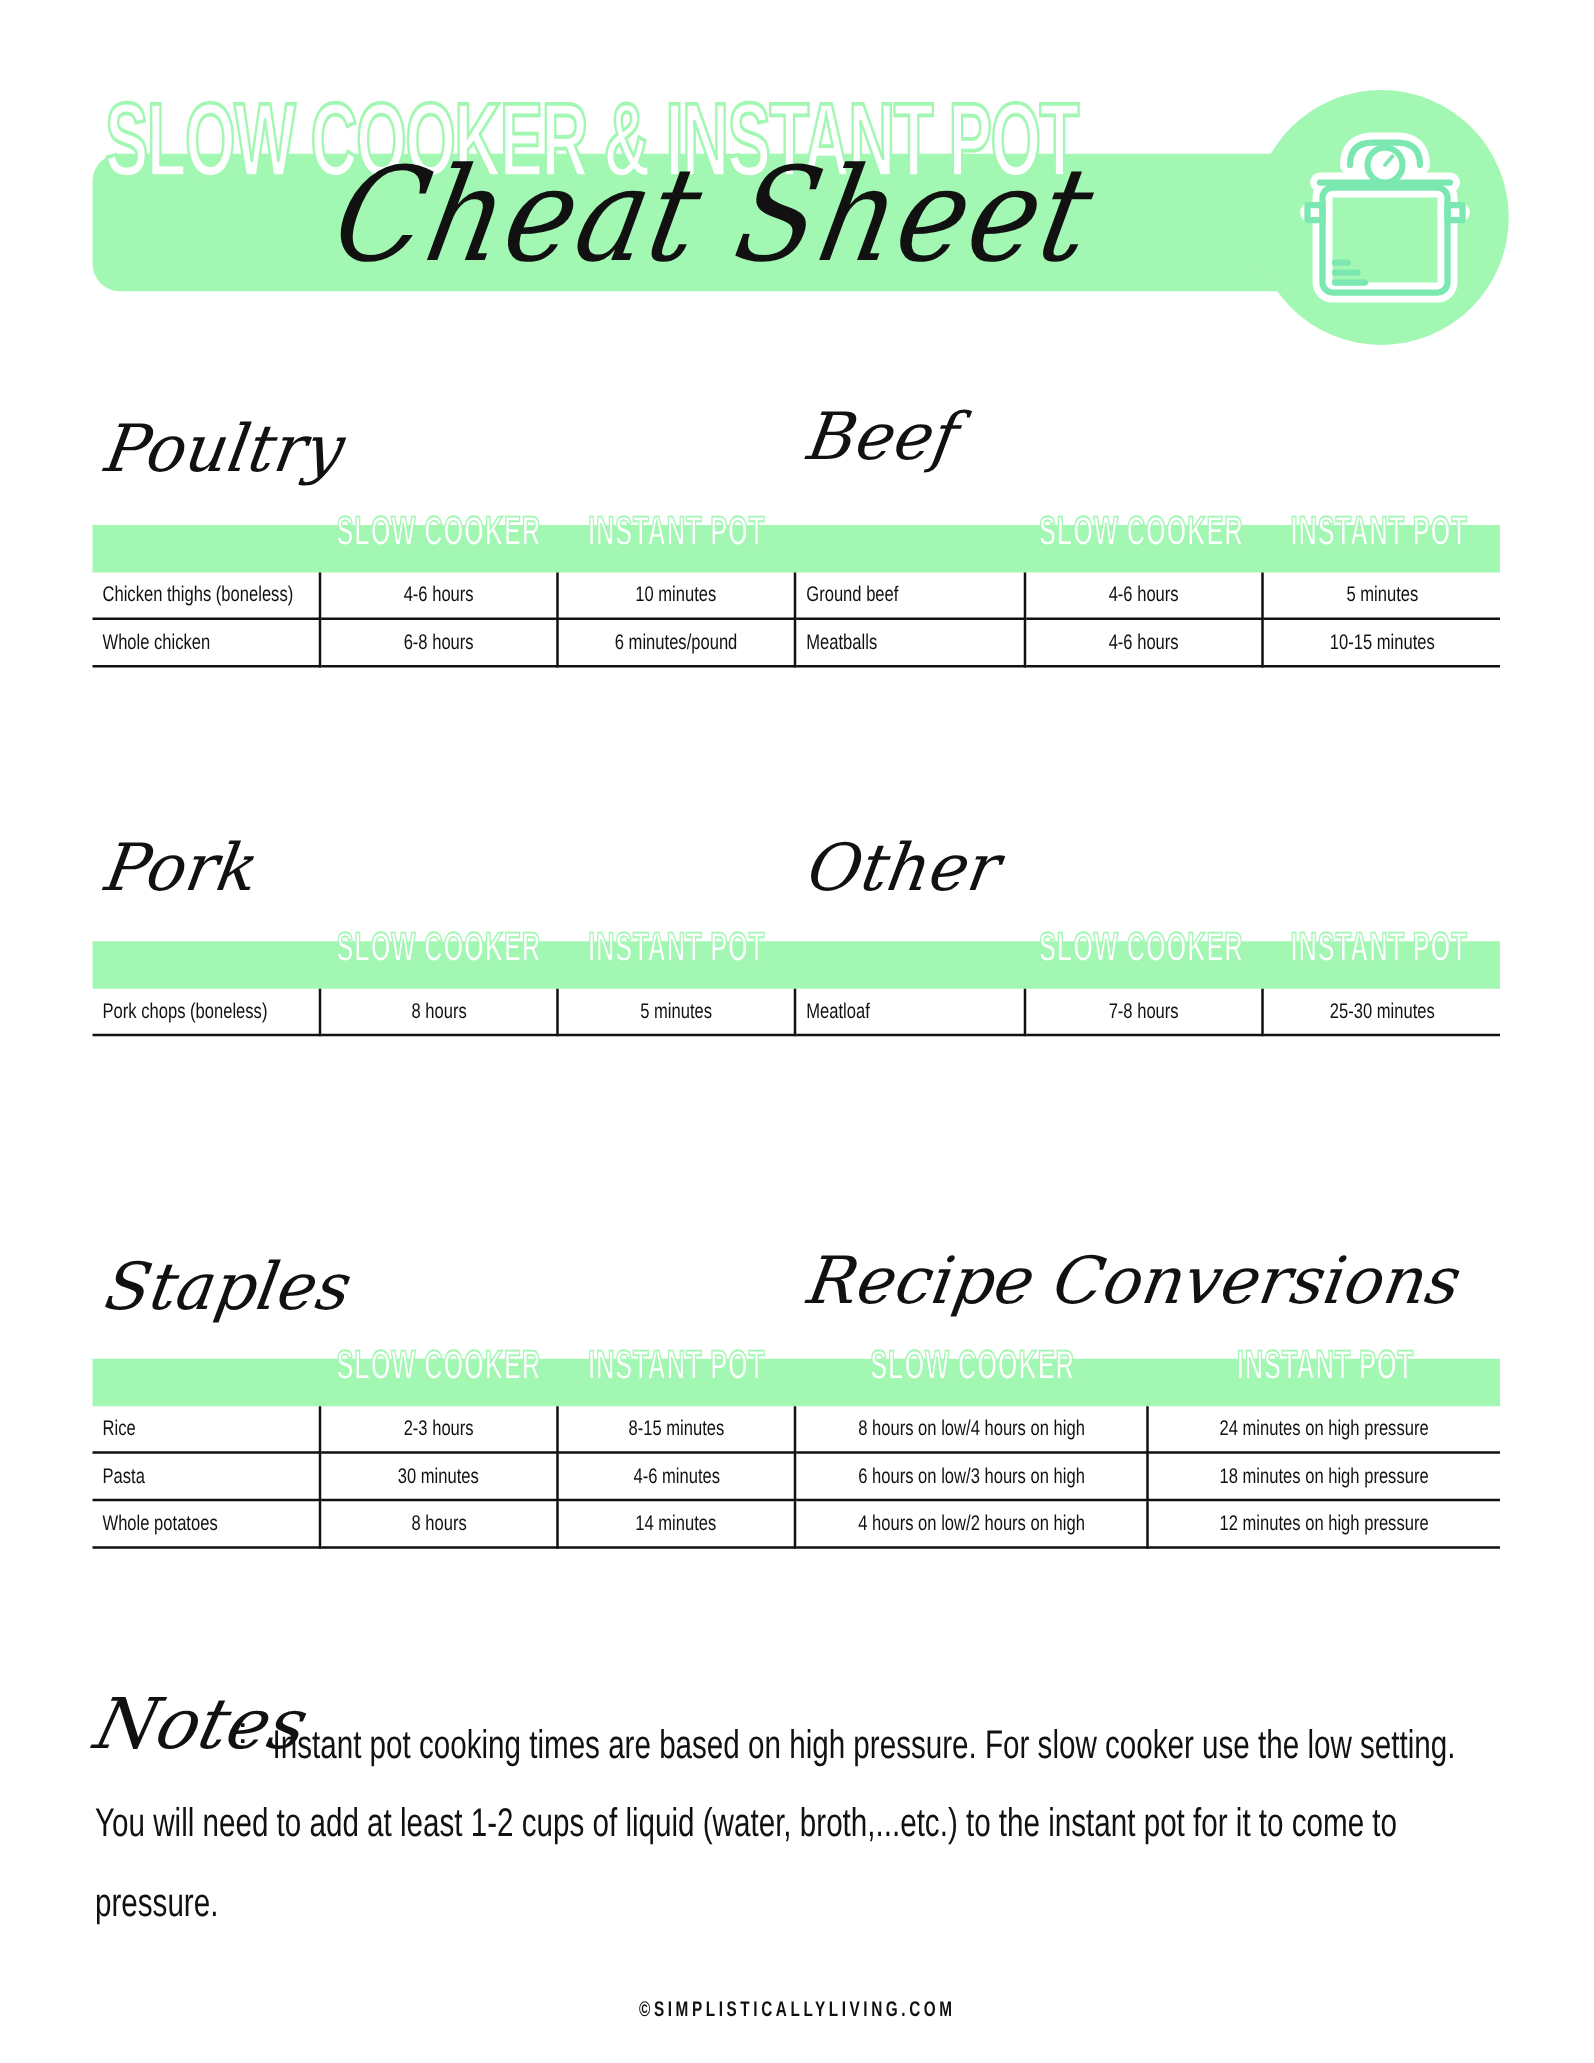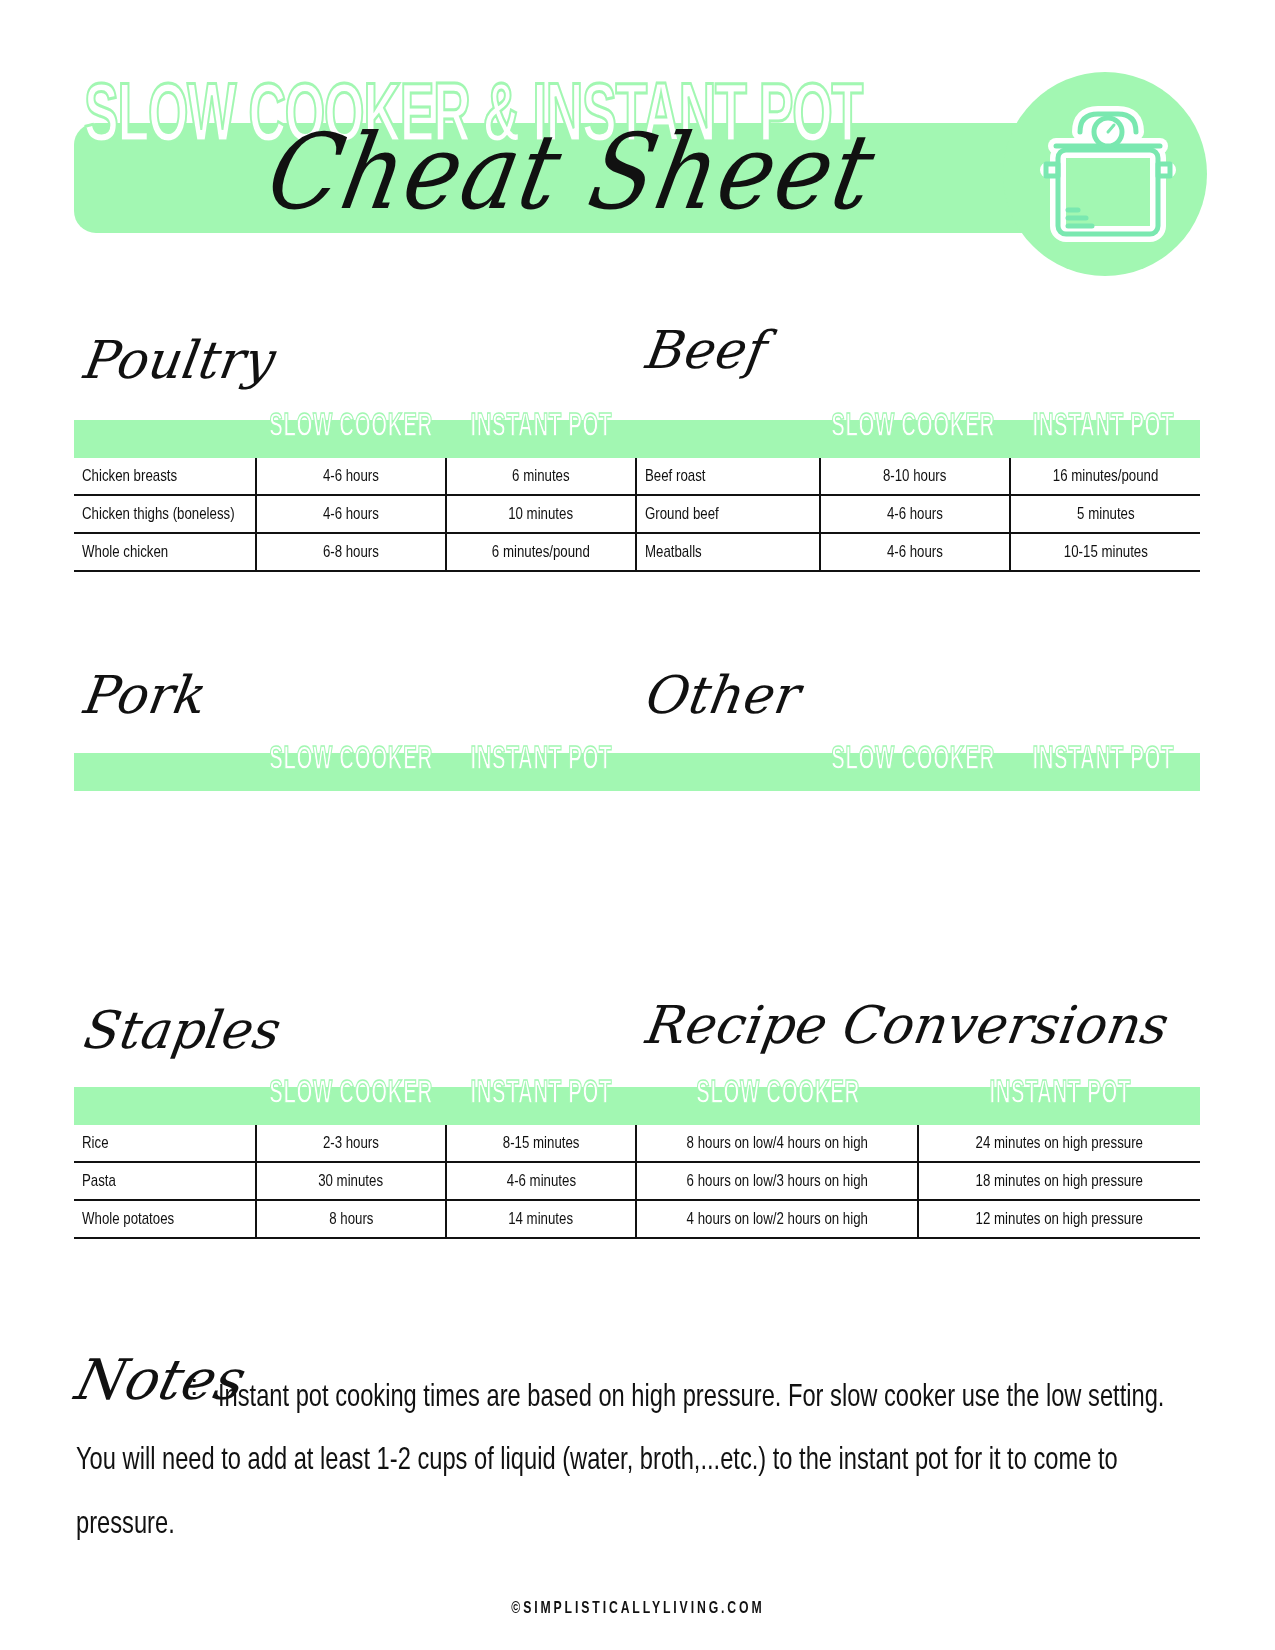--- a/index.html
+++ b/index.html
@@ -103,28 +103,20 @@
 <table class="tbl" style="left:74px;top:458px;width:1126px;">
   <colgroup>
       <col style="width:182px">
       <col style="width:190px">
       <col style="width:190px">
       <col style="width:184px">
       <col style="width:190px">
       <col style="width:190px">
     </colgroup>
   <tbody>
-      <tr>
-    <td class="lbl"><span class="t">Chicken breasts</span></td>
-    <td class="val mid"><span class="t">4-6 hours</span></td>
-    <td class="val"><span class="t">6 minutes</span></td>
-    <td class="lbl"><span class="t">Beef roast</span></td>
-    <td class="val"><span class="t">8-10 hours</span></td>
-    <td class="val"><span class="t">16 minutes/pound</span></td>
-  </tr>
   <tr>
     <td class="lbl"><span class="t">Chicken thighs (boneless)</span></td>
     <td class="val mid"><span class="t">4-6 hours</span></td>
     <td class="val"><span class="t">10 minutes</span></td>
     <td class="lbl"><span class="t">Ground beef</span></td>
     <td class="val"><span class="t">4-6 hours</span></td>
     <td class="val"><span class="t">5 minutes</span></td>
   </tr>
   <tr>
     <td class="lbl"><span class="t">Whole chicken</span></td>
@@ -157,20 +149,28 @@
 <table class="tbl" style="left:74px;top:791px;width:1126px;">
   <colgroup>
       <col style="width:182px">
       <col style="width:190px">
       <col style="width:190px">
       <col style="width:184px">
       <col style="width:190px">
       <col style="width:190px">
     </colgroup>
   <tbody>
+  <tr>
+    <td class="lbl"><span class="t">Pork chops (boneless)</span></td>
+    <td class="val mid"><span class="t">8 hours</span></td>
+    <td class="val"><span class="t">5 minutes</span></td>
+    <td class="lbl"><span class="t">Meatloaf</span></td>
+    <td class="val"><span class="t">7-8 hours</span></td>
+    <td class="val"><span class="t">25-30 minutes</span></td>
+  </tr>
 </tbody>
   </table>
 
 <div class="sec-title" style="left:80px;top:1000px;">Staples</div>
 <div class="sec-title" style="left:642px;top:995px;">Recipe Conversions</div>
 
 <div class="band" style="top:1087px;"></div>
 <div class="col-head" style="left:256px;width:190px;top:1070px;">
     <span>SLOW COOKER</span>
   </div>

